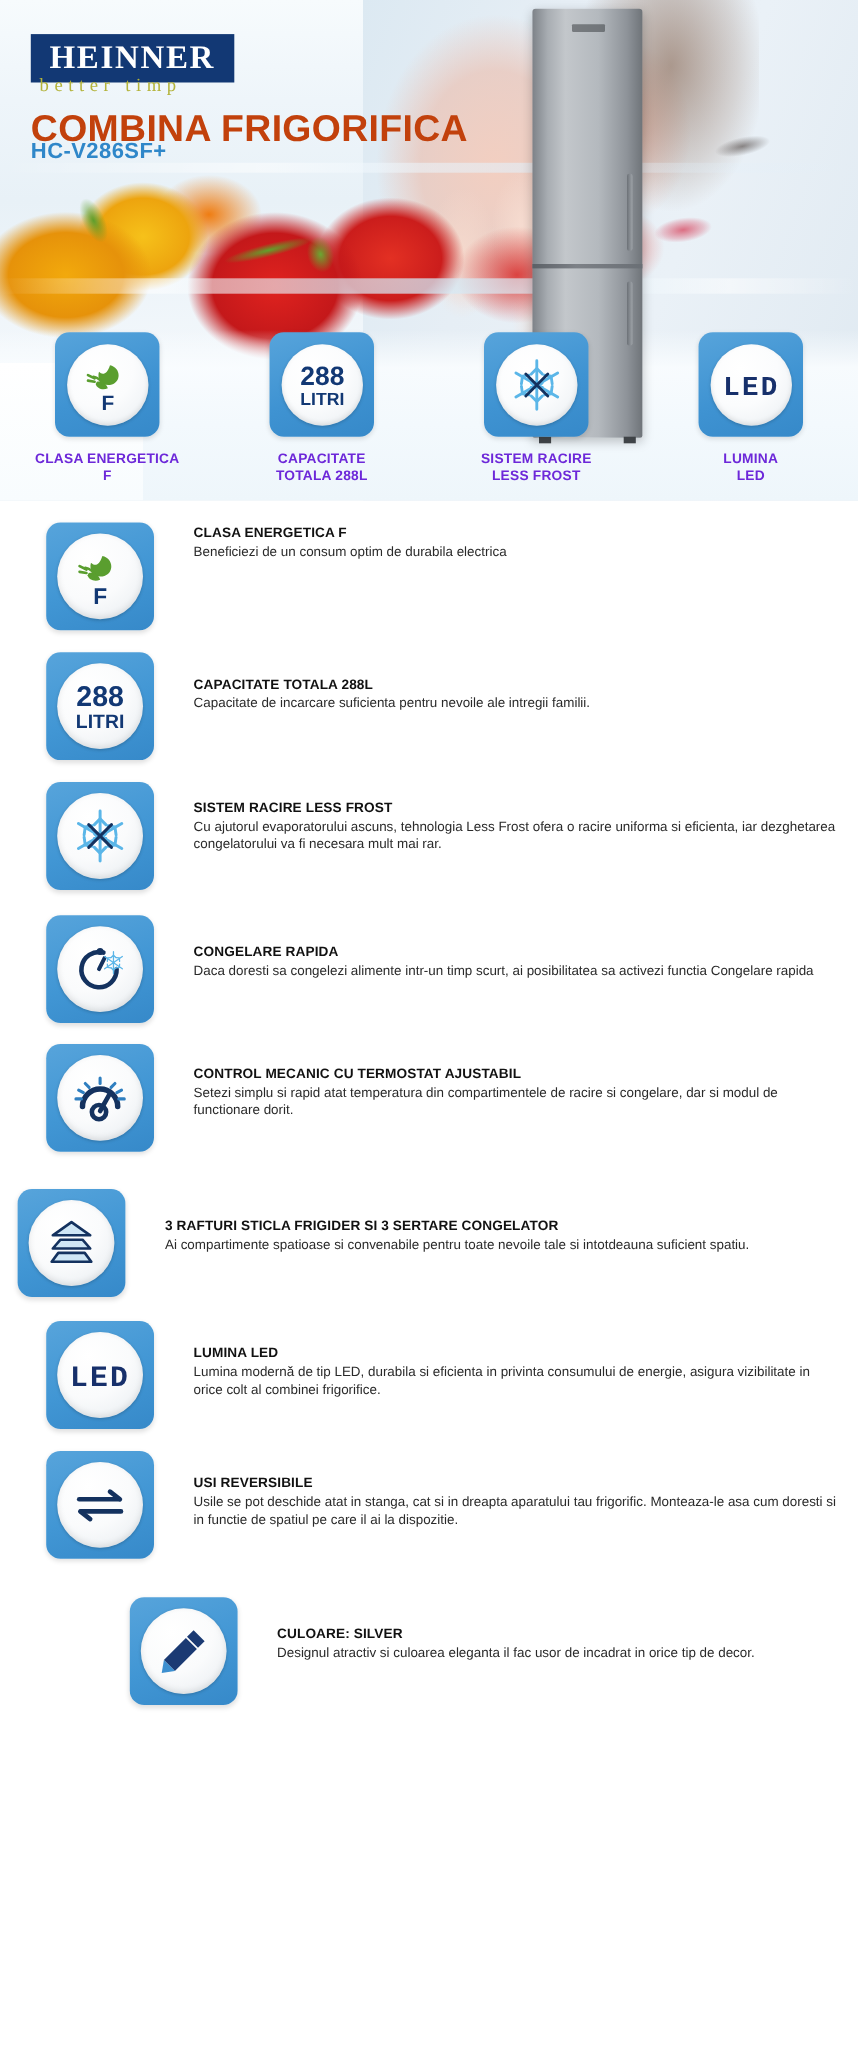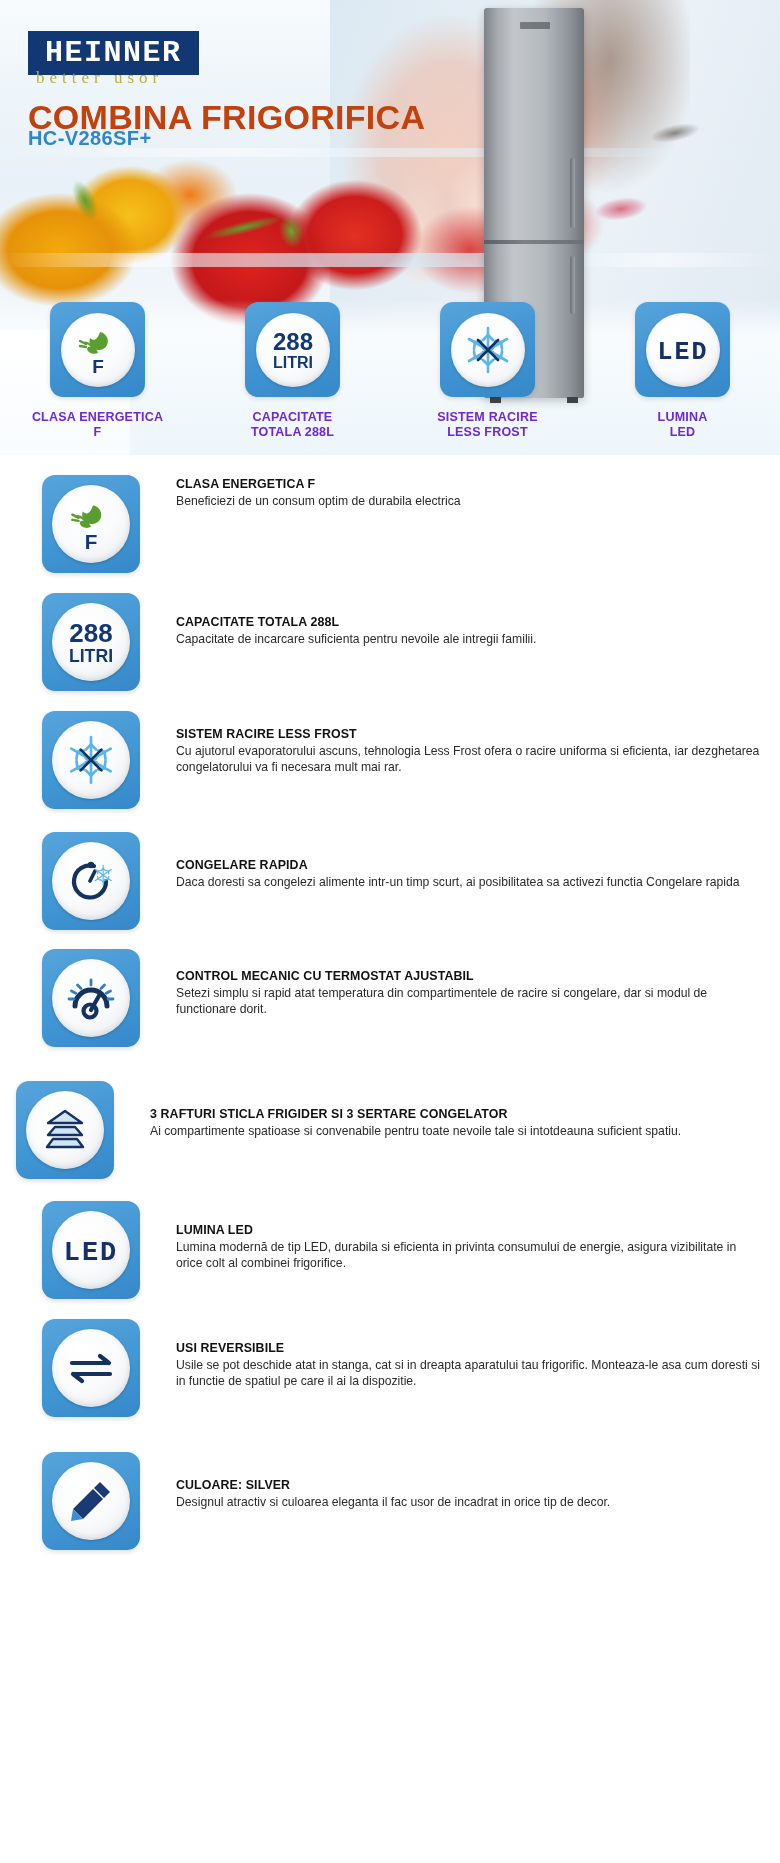--- a/index.html
+++ b/index.html
@@ -129,21 +129,21 @@
 
   
   .brand-box {
     position:absolute; left:28px; top:31px;
     background:#123874;
     padding: 7px 17px 7px 17px;
     z-index: 5;
   }
   .brand-text {
     color:#ffffff; font-weight:bold; font-size:30px; letter-spacing:1.5px;
-    font-family:Liberation Mono, monospace; line-height:1; white-space:nowrap;
+    font-family:Liberation Serif, serif; line-height:1; white-space:nowrap;
   }
   .brand-tag {
     position:absolute; left:36px; top:68px; z-index:5;
     color:#b3b33a; font-size:17px; letter-spacing:5px;
     font-family:"Liberation Serif", serif;
   }
   .hero-title {
     position:absolute; left:28px; top:98px; z-index:5;
     color:#c2410c; font-weight:bold; font-size:34px; letter-spacing:0.3px;
     font-family:"Liberation Sans", sans-serif;
@@ -230,21 +230,21 @@
     <div class="fridge-split"></div>
     <div class="fridge-handle-top"></div>
     <div class="fridge-handle-bot"></div>
     <div class="fridge-foot-l"></div>
     <div class="fridge-foot-r"></div>
   </div>
 
   <div class="brand-box">
     <div class="brand-text">HEINNER</div>
   </div>
-  <div class="brand-tag">better usor</div>
+  <div class="brand-tag">better timp</div>
   <div class="hero-title">COMBINA FRIGORIFICA</div>
   <div class="hero-model">HC-V286SF+</div>
 
   <div class="badges">
 
     <div class="badge-col">
       <div class="badge-tile">
         <div class="badge-disc">
           <svg width="56" height="56" viewBox="0 0 56 56">
             <path d="M30 10 C40 12 41 26 30 28 C22 29 18 22 20 16 C23 19 27 19 30 10 Z" fill="#5a9e2f"></path>
@@ -456,21 +456,21 @@
           </g>
         </svg>
       </div>
     </div>
     <div class="feat-text" style="padding-top:22px;">
       <div class="feat-title">USI REVERSIBILE</div>
       <div class="feat-desc">Usile se pot deschide atat in stanga, cat si in dreapta aparatului tau frigorific. Monteaza-le asa cum doresti si in functie de spatiul pe care il ai la dispozitie.</div>
     </div>
   </div>
 
-  <div class="feature" style="margin-top:35px;">
+  <div class="feature" style="margin-top:35px;justify-content:center;">
     <div class="feat-tile">
       <div class="feat-disc">
         <svg width="54" height="54" viewBox="0 0 54 54">
           <path d="M36 8 L46 18 L40 24 L30 14 Z" fill="#1b3a73"></path>
           <path d="M29 15 L39 25 L19 45 L9 35 Z" fill="#1b3a73"></path>
           <path d="M9 35 L19 45 L7 47 Z" fill="#3c8fd0"></path>
         </svg>
       </div>
     </div>
     <div class="feat-text" style="padding-top:26px;">

